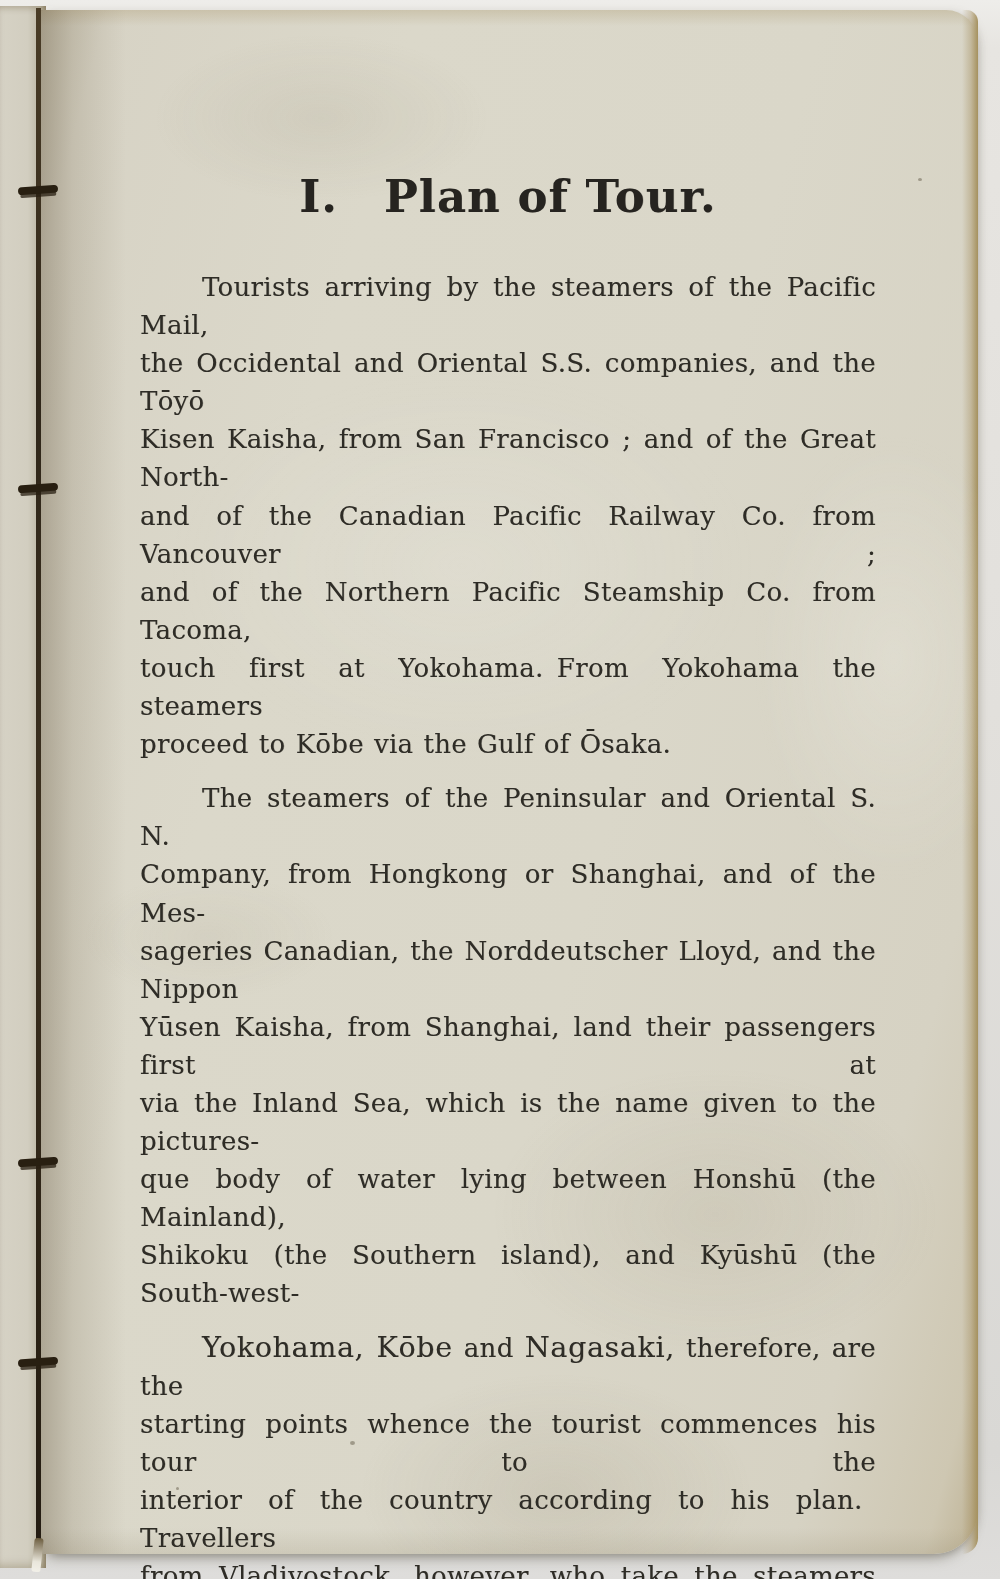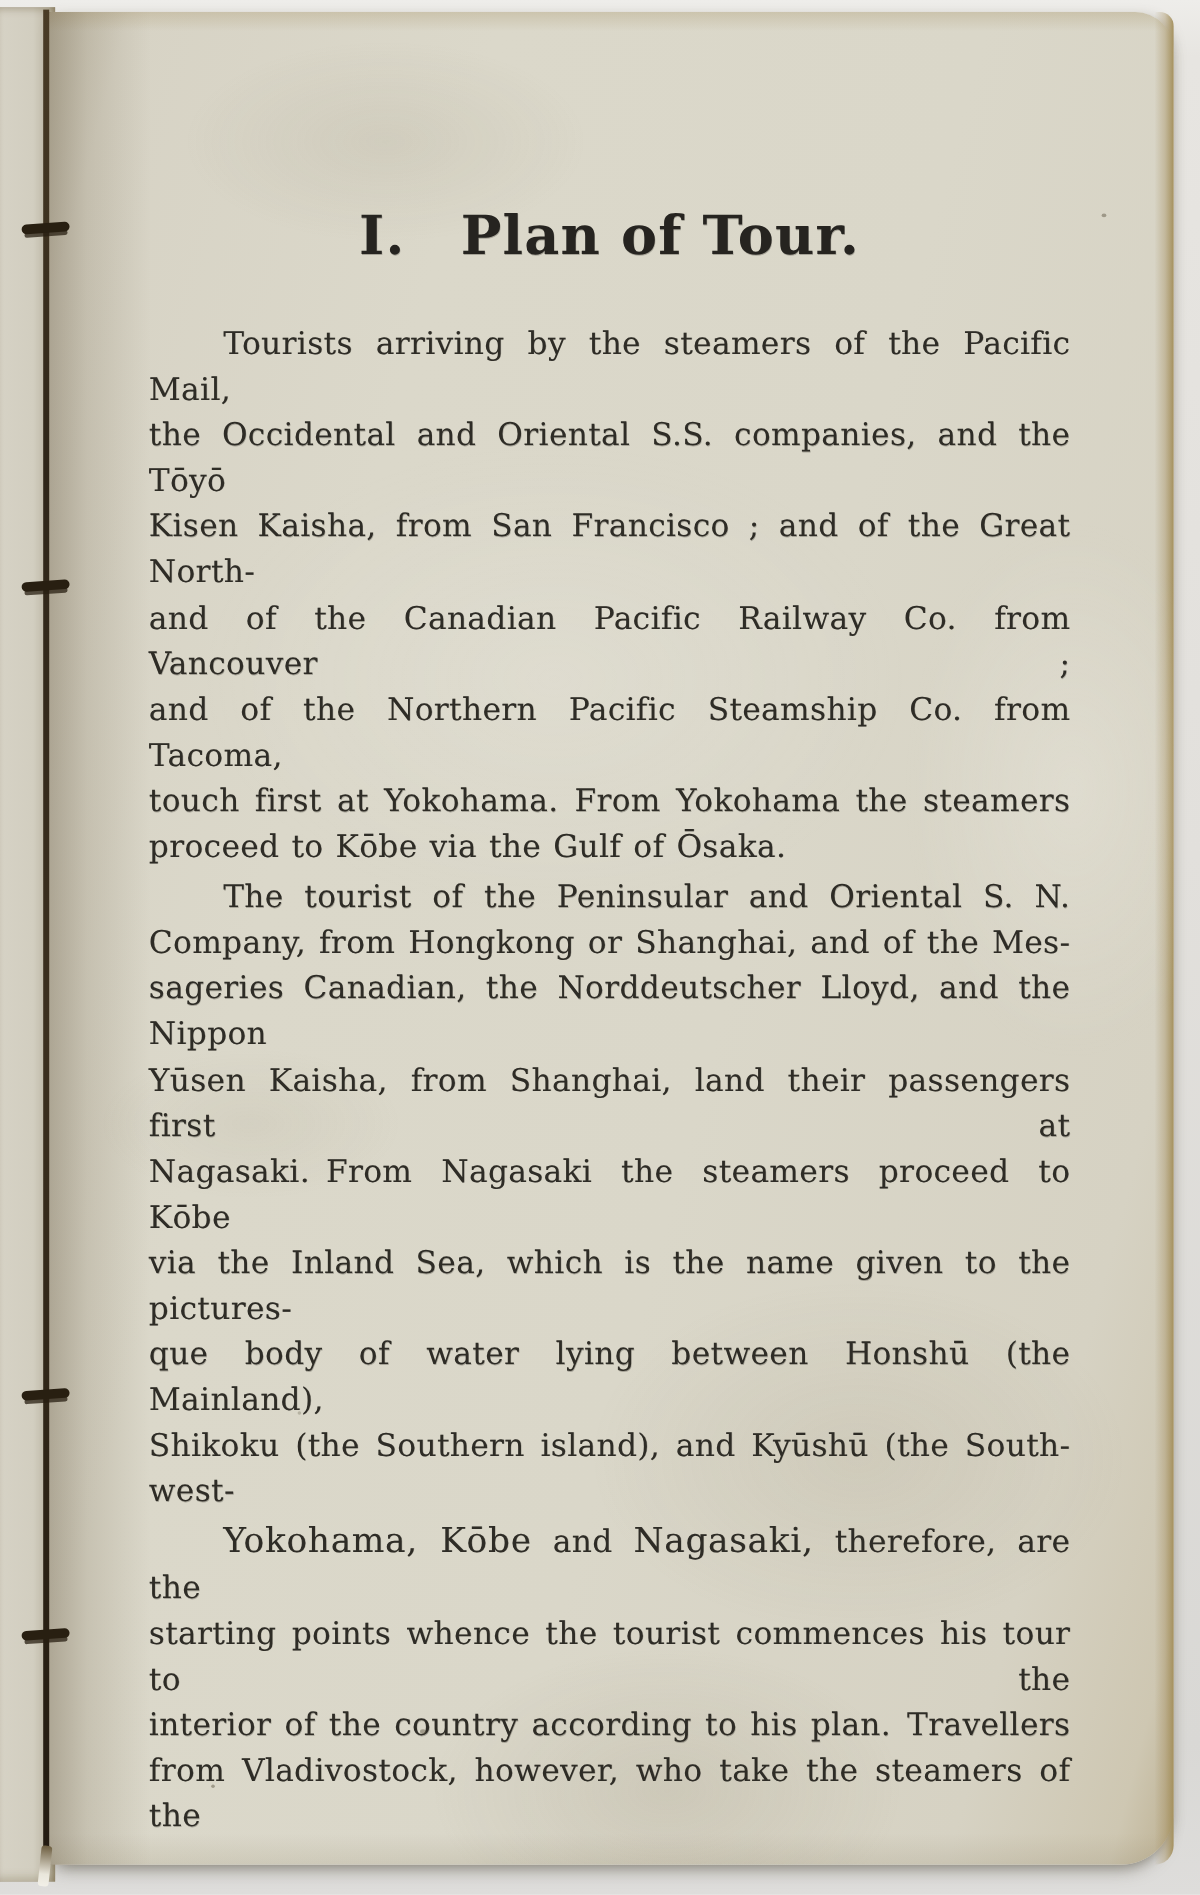--- a/index.html
+++ b/index.html
@@ -66,21 +66,21 @@
     position:absolute;left:84px;top:0;width:768px;z-index:3;
     color:#2e2c26;
     text-shadow:.4px .4px 0 rgba(45,42,35,.30);
   }
   .title{
     margin-top:160px;height:62px;
     display:flex;justify-content:center;align-items:baseline;gap:46px;
     font-size:45px;font-weight:bold;letter-spacing:1px;color:#262420;
   }
   .body-text{margin-top:36px;font-size:26px;letter-spacing:.3px;word-spacing:1.5px;}
-  .para{margin:0;}
+  .para{margin:16px;}
   .para + .para{margin-top:4px;}
   .line{
     line-height:38.1px;white-space:normal;
     text-align:justify;text-align-last:justify;
   }
   .line.first{text-indent:62px;}
   .line.plast{text-align-last:left;}
   .line b{font-weight:normal;font-size:1.1em;line-height:1;letter-spacing:.6px;}
 </style>
 </head>
@@ -103,25 +103,24 @@
           <div class="para">
             <div class="line first">Tourists arriving by the steamers of the Pacific Mail,</div>
             <div class="line">the Occidental and Oriental S.S. companies, and the Tōyō</div>
             <div class="line">Kisen Kaisha, from San Francisco ; and of the Great North-</div>
             <div class="line">and of the Canadian Pacific Railway Co. from Vancouver ;</div>
             <div class="line">and of the Northern Pacific Steamship Co. from Tacoma,</div>
             <div class="line">touch first at Yokohama. From Yokohama the steamers</div>
             <div class="line plast">proceed to Kōbe via the Gulf of Ōsaka.</div>
           </div>
           <div class="para">
-            <div class="line first">The tourist of the Peninsular and Oriental S. N.</div>
+            <div class="line first">The steamers of the Peninsular and Oriental S. N.</div>
             <div class="line">Company, from Hongkong or Shanghai, and of the Mes-</div>
             <div class="line">sageries Canadian, the Norddeutscher Lloyd, and the Nippon</div>
             <div class="line">Yūsen Kaisha, from Shanghai, land their passengers first at</div>
-            <div class="line">Nagasaki. From Nagasaki the steamers proceed to Kōbe</div>
             <div class="line">via the Inland Sea, which is the name given to the pictures-</div>
             <div class="line">que body of water lying between Honshū (the Mainland),</div>
             <div class="line">Shikoku (the Southern island), and Kyūshū (the South-west-</div>
           </div>
           <div class="para">
             <div class="line first"><b>Yokohama, Kōbe</b> and <b>Nagasaki,</b> therefore, are the</div>
             <div class="line">starting points whence the tourist commences his tour to the</div>
             <div class="line">interior of the country according to his plan. Travellers</div>
             <div class="line">from Vladivostock, however, who take the steamers of the</div>
           </div>

